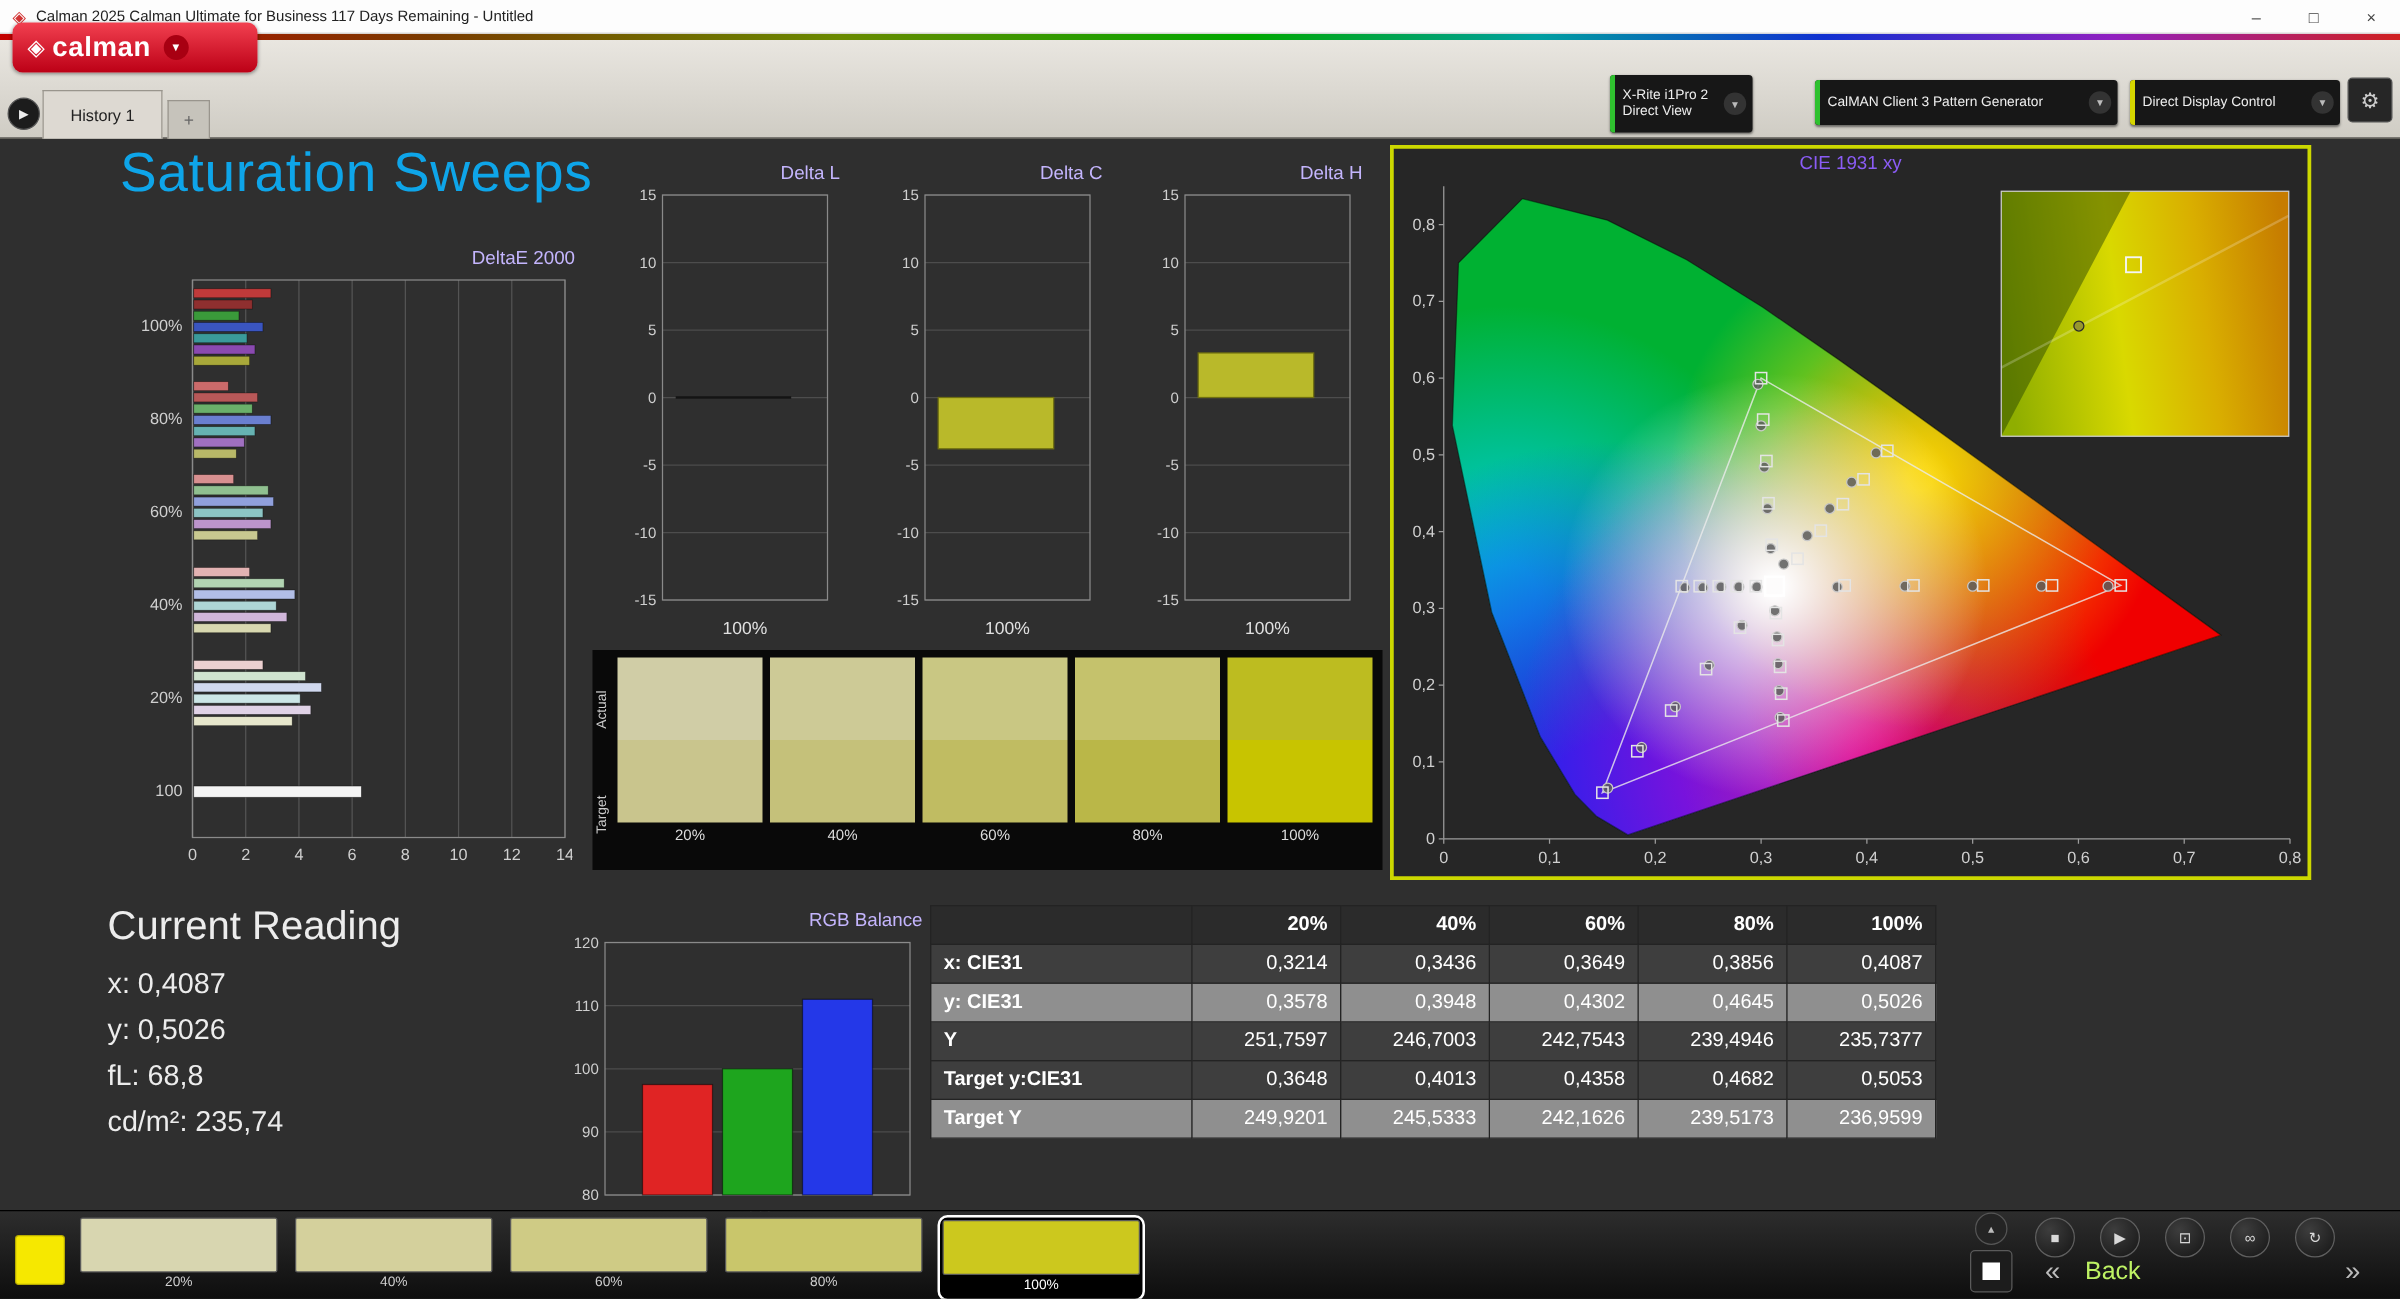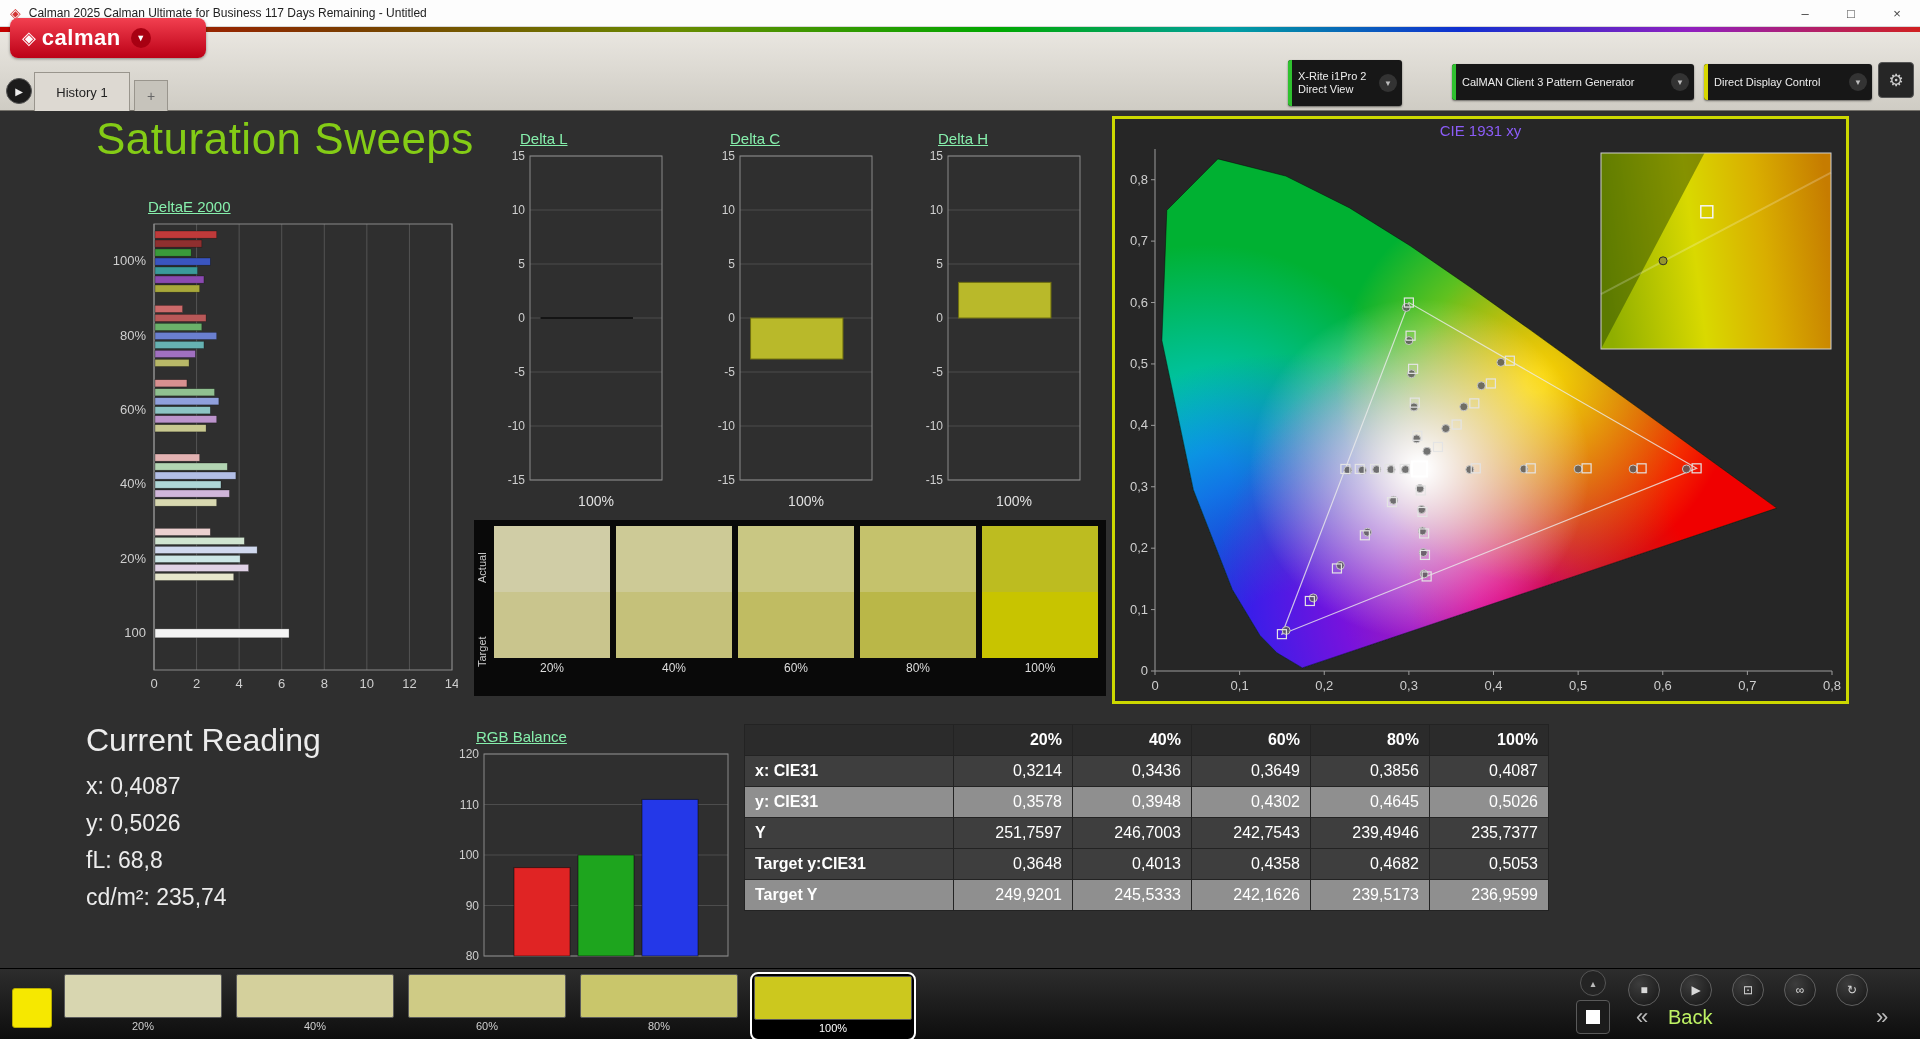--- a/index.html
+++ b/index.html
@@ -48,25 +48,25 @@
   .tb-select .arrow{width:18px;height:18px;border-radius:50%;background:#333;margin-right:5px;
              color:#bbb;font-size:8px;display:flex;align-items:center;justify-content:center;flex:none;}
   .badge{position:absolute;left:1412px;top:66px;width:30px;height:30px;border-radius:50%;
          background:radial-gradient(circle at 35% 30%,#4b8cf0,#1b55b4);color:#fff;font-size:10px;
          display:flex;align-items:center;justify-content:center;z-index:6;border:1px solid #0d3a80;margin-left:44px;}
   .gearbtn{position:absolute;left:1878px;top:62px;width:34px;height:34px;border-radius:4px;
          background:#262626;border:1px solid #555;color:#ccc;font-size:17px;display:flex;
          align-items:center;justify-content:center;z-index:6;}
 
   
-  .page-title{position:absolute;left:96px;top:114px;font-size:44px;color:#84cc16;
+  .page-title{position:absolute;left:96px;top:114px;font-size:44px;color:#0ea5e9;
               font-weight:400;letter-spacing:.5px;}
 
   .chart-panel{position:absolute;}
-  .chart-title{font-size:15px;color:#86efac;text-align:left;height:22px;line-height:22px;text-decoration:underline;}
+  .chart-title{font-size:15px;color:#c4b5fd;text-align:right;height:22px;line-height:22px;}
   .chart-xlabel{font-size:14px;color:#e0e0e0;text-align:center;height:18px;line-height:18px;}
 
   
   .swatch-strip{position:absolute;left:474px;top:520px;width:632px;height:176px;background:#090909;
                 display:flex;padding:6px 8px 2px 2px;box-sizing:border-box;}
   .strip-rot{width:18px;display:flex;flex-direction:column;}
   .strip-rot span{flex:1;writing-mode:vertical-rl;transform:rotate(180deg);
                   font-size:11px;color:#ccc;text-align:center;}
   .strip-cols{flex:1;display:flex;gap:6px;}
   .strip-col{flex:1;display:flex;flex-direction:column;}

